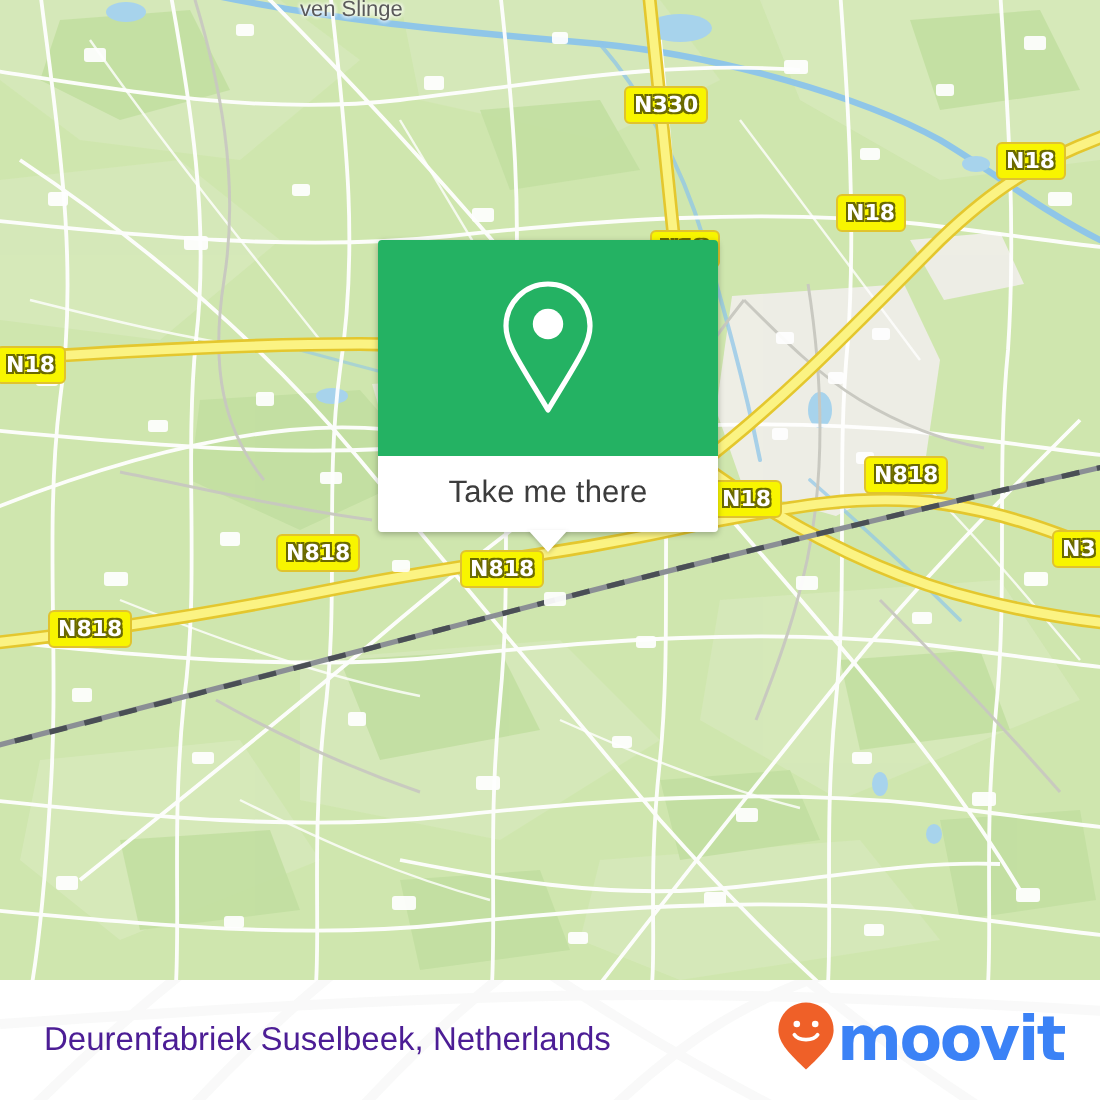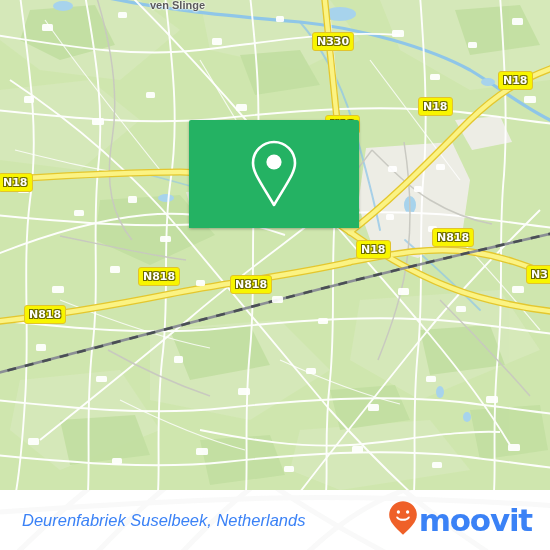--- a/index.html
+++ b/index.html
@@ -57,21 +57,20 @@
     box-sizing: content-box;
   }
 
   .waterlabel {
     position: absolute;
     color: #5a5a5a;
     font-family: "Liberation Sans", sans-serif;
     font-size: 11px;
     white-space: nowrap;
     text-shadow: 0 0 2px #fff, 0 0 2px #fff, 0 0 2px #fff;
-    font-weight: bold;
   }
 
   
   #card {
     position: absolute;
     left: 189px;
     top: 120px;
     width: 170px;
     box-shadow: 0 1px 3px rgba(0,0,0,0.28);
     border-radius: 2px;
@@ -148,25 +147,24 @@
     position: relative;
     width: 100%;
     height: 100%;
     display: flex;
     align-items: center;
     justify-content: space-between;
     box-sizing: border-box;
     padding: 0 18px 0 22px;
   }
   #footer-title {
-    color: #3b82f6;
+    color: #4c1d95;
     font-size: 16.5px;
     font-family: "Liberation Sans", sans-serif;
     white-space: nowrap;
-    font-style: italic;
   }
   #brand {
     display: flex;
     align-items: center;
     gap: 1px;
   }
   #brand-word {
     color: #3b82f6;
     font-family: "DejaVu Sans", sans-serif;
     font-size: 31px;
@@ -350,40 +348,44 @@
         <rect x="388" y="166" width="9" height="6" rx="1.5"></rect>
         <rect x="414" y="186" width="8" height="6" rx="1.5"></rect>
         <rect x="436" y="164" width="9" height="6" rx="1.5"></rect>
         <rect x="386" y="214" width="8" height="6" rx="1.5"></rect>
         <rect x="428" y="226" width="9" height="6" rx="1.5"></rect>
       </g>
     </svg>
 
     <div class="waterlabel" style="left:150px; top:-1px;">ven Slinge</div>
 
-    <div class="shield" style="left:312px; top:32px;">N330</div>
+    <div class="shield" style="left:312px; top:43px;">N330</div>
     <div class="shield" style="left:498px; top:71px;">N18</div>
     <div class="shield" style="left:418px; top:97px;">N18</div>
     <div class="shield" style="left:325px; top:115px;">N18</div>
     <div class="shield" style="left:-2px; top:173px;">N18</div>
     <div class="shield" style="left:356px; top:240px;">N18</div>
     <div class="shield" style="left:432px; top:228px;">N818</div>
     <div class="shield" style="left:138px; top:267px;">N818</div>
     <div class="shield" style="left:230px; top:275px;">N818</div>
     <div class="shield" style="left:24px; top:305px;">N818</div>
     <div class="shield" style="left:526px; top:265px;">N3</div>
 
     <div id="card">
       <div id="card-green">
         <span>
           <svg width="56" height="72" viewBox="0 0 56 72" aria-hidden="true">
             <path d="M28 4 C16.4 4 7 13.4 7 25 C7 34 13 42 28 67 C43 42 49 34 49 25 C49 13.4 39.6 4 28 4 Z" fill="none" stroke="#ffffff" stroke-width="2.6" stroke-linejoin="round"></path>
             <circle cx="28" cy="24" r="7.6" fill="#ffffff"></circle>
           </svg>
         </span>
+      </div>
+      <div id="card-white">
+        <span id="card-label">Take me there</span>
+        <span id="card-tail"></span>
       </div>
     </div>
 
   </div>
 
   <div id="footer">
     <svg id="footer-bg" viewBox="0 0 550 550">
       <g stroke="#9aa39a" fill="none" stroke-width="5" opacity="0.7">
         <path d="M10,560 C70,500 130,450 200,420"></path>
         <path d="M90,560 C150,495 210,445 285,418"></path>

